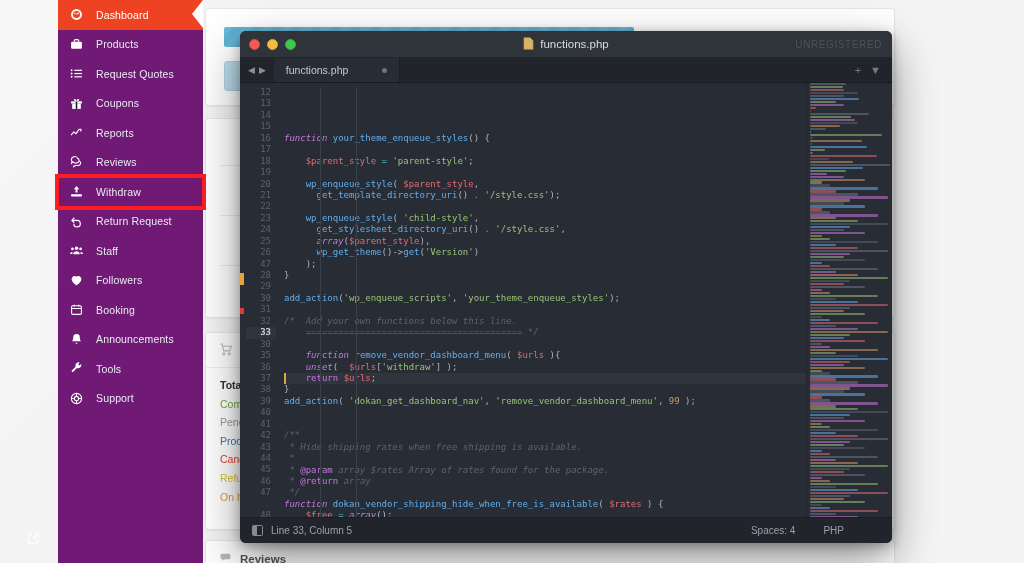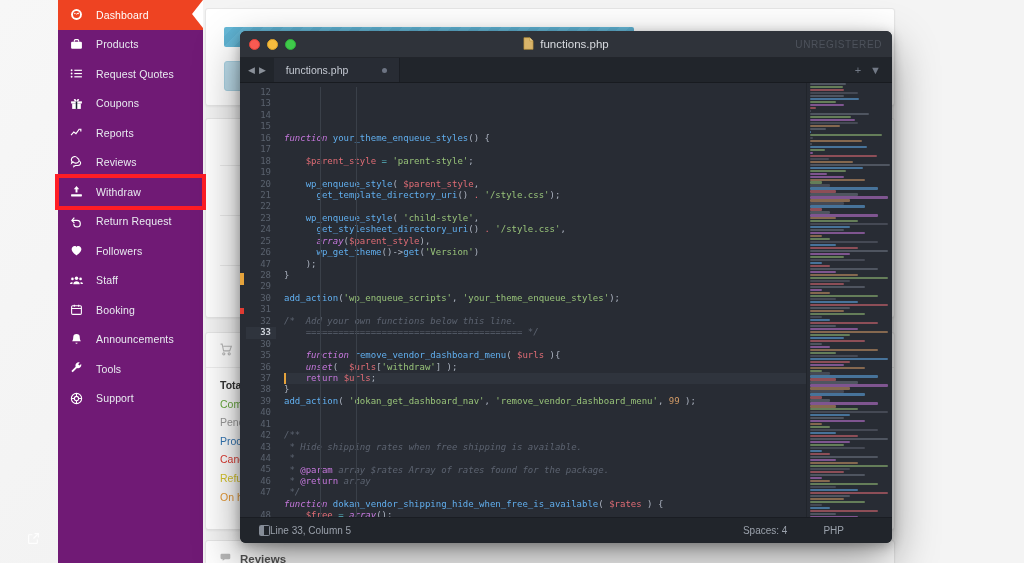--- a/index.html
+++ b/index.html
@@ -235,24 +235,24 @@
   }
   .mini-line { height:2.2px; margin:0 0 .8px 3px; border-radius:1px; opacity:.55; }
 
   .statusbar {
     height:26px; background:#21252b;
     display:flex; align-items:center;
     color:#9aa1ab; font-size:10px;
     border-top:1px solid #1a1d23;
     padding: 0 12px;
   }
-  .sb-left { display:flex; align-items:center; gap:0;margin-left:7px; }
+  .sb-left { display:flex; align-items:center; gap:8px; }
   .sb-box { width:11px;height:11px;border:1.4px solid #868d98;border-radius:1.5px;position:relative; }
   .sb-box::after{content:"";position:absolute;left:0;top:0;bottom:0;width:4px;background:#868d98;}
-  .sb-right { margin-left:auto; display:flex; align-items:flex-end; gap:36px; padding-right:36px;}
+  .sb-right { margin-left:auto; display:flex; align-items:flex-end; gap:28px; padding-right:36px;}
 </style>
 </head>
 <body>
 
 <div id="root">
   <div class="page-bg"></div>
 
   <div class="dash">
     <div class="card" id="card-profile">
       <div class="progress-wrap">
@@ -377,36 +377,36 @@
           <svg width="13" height="13" viewBox="0 0 24 24" fill="none" stroke="currentColor" stroke-width="2.2">
             <path d="M4 10h9a6 6 0 1 1-6 6"></path>
             <path d="M8 5L3.5 10 8 14.5"></path>
           </svg>
         </span>
         <span class="lbl">Return Request</span>
       </div>
       <div class="nav-item">
         <span class="ico">
           <svg width="13" height="13" viewBox="0 0 24 24" fill="currentColor">
-            <path d="M12 21s-9-5.8-9-11.3C3 5.9 5.7 3.5 8.6 3.5c2 0 3 1 3.4 1.8.4-.8 1.4-1.8 3.4-1.8 2.9 0 5.6 2.4 5.6 6.2C21 15.2 12 21 12 21z"></path>
-          </svg>
-        </span>
-        <span class="lbl">Followers</span>
-      </div>
-      <div class="nav-item">
-        <span class="ico">
-          <svg width="13" height="13" viewBox="0 0 24 24" fill="currentColor">
             <circle cx="12" cy="8" r="3.2"></circle>
             <circle cx="4.5" cy="9" r="2.4"></circle>
             <circle cx="19.5" cy="9" r="2.4"></circle>
             <path d="M6 19c0-3.3 2.7-5.4 6-5.4s6 2.1 6 5.4z"></path>
             <path d="M0 18.5c0-2.4 2-3.9 4.5-3.9v3.9zM24 18.5c0-2.4-2-3.9-4.5-3.9v3.9z"></path>
           </svg>
         </span>
         <span class="lbl">Staff</span>
+      </div>
+      <div class="nav-item">
+        <span class="ico">
+          <svg width="13" height="13" viewBox="0 0 24 24" fill="currentColor">
+            <path d="M12 21s-9-5.8-9-11.3C3 5.9 5.7 3.5 8.6 3.5c2 0 3 1 3.4 1.8.4-.8 1.4-1.8 3.4-1.8 2.9 0 5.6 2.4 5.6 6.2C21 15.2 12 21 12 21z"></path>
+          </svg>
+        </span>
+        <span class="lbl">Followers</span>
       </div>
       <div class="nav-item">
         <span class="ico">
           <svg width="13" height="13" viewBox="0 0 24 24" fill="none" stroke="currentColor" stroke-width="2">
             <rect x="3" y="5" width="18" height="16" rx="2"></rect>
             <path d="M3 10h18M8 3v4M16 3v4"></path>
           </svg>
         </span>
         <span class="lbl">Booking</span>
       </div>

